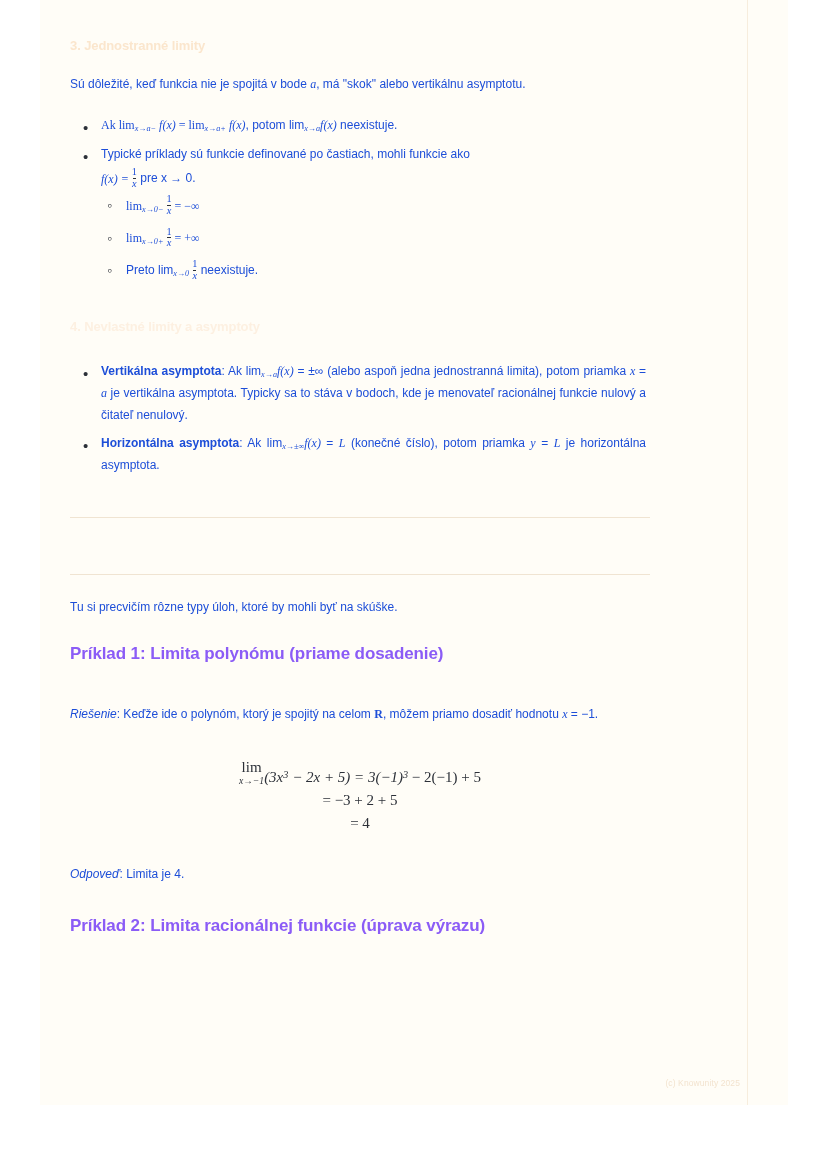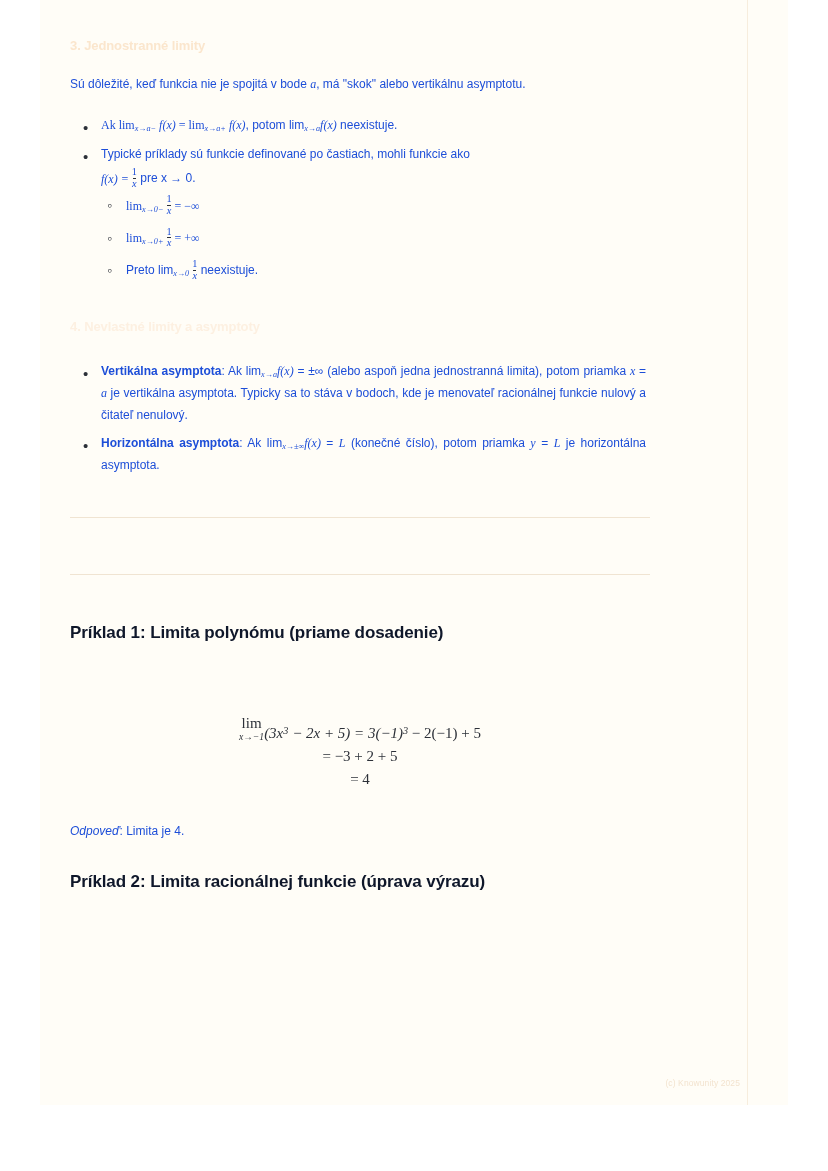--- a/index.html
+++ b/index.html
@@ -58,21 +58,21 @@
     font-weight: bold;
     color: #f7c795;
     letter-spacing: -0.2px;
     line-height: 1.2;
     margin: 0;
   }
 
   .h3 {
     font-size: 17px;
     font-weight: bold;
-    color: #0f172a;
+    color: #8b5cf6;
     letter-spacing: -0.1px;
     line-height: 1.2;
     margin: 0;
   }
 
   p.body, li.body {
     font-size: 12px;
     line-height: 1.82;
     color: #1d4ed8;
     text-align: justify;
@@ -264,27 +264,29 @@
     </ul>
 
     <div style="height:34px"></div>
     <div class="divider"></div>
 
     <div style="height:38px"></div>
     <div style="height:18px"></div>
     <div class="divider"></div>
 
     <div style="height:22px"></div>
+    <p class="body">Tu si precvičím rôzne typy úloh, ktoré by mohli byť na skúške.</p>
 
     <div style="height:26px"></div>
     <h3 class="h3">Príklad 1: Limita polynómu (priame dosadenie)</h3>
 
     <div style="height:21px"></div>
 
     <div style="height:18px"></div>
+    <p class="body"><span class="italic">Riešenie</span><span>: Keďže ide o polynóm, ktorý je spojitý na celom </span><span class="m mr bold">R</span><span>, môžem priamo dosadiť hodnotu </span><span class="m">x</span><span> = −1.</span></p>
 
     <div style="height:34px"></div>
     <div class="eq-block">
       <div class="eq-line">
         <span class="limop">
           <span class="lim-top">lim</span>
           <span class="lim-bot">x→−1</span>
         </span><span class="m">(3x</span><span class="sup mr">3</span><span class="m"> − 2x + 5) = 3(−1)</span><span class="sup mr">3</span><span class="m mr"> − 2(−1) + 5</span>
       </div>
       <div class="eq-line">= −3 + 2 + 5</div>

